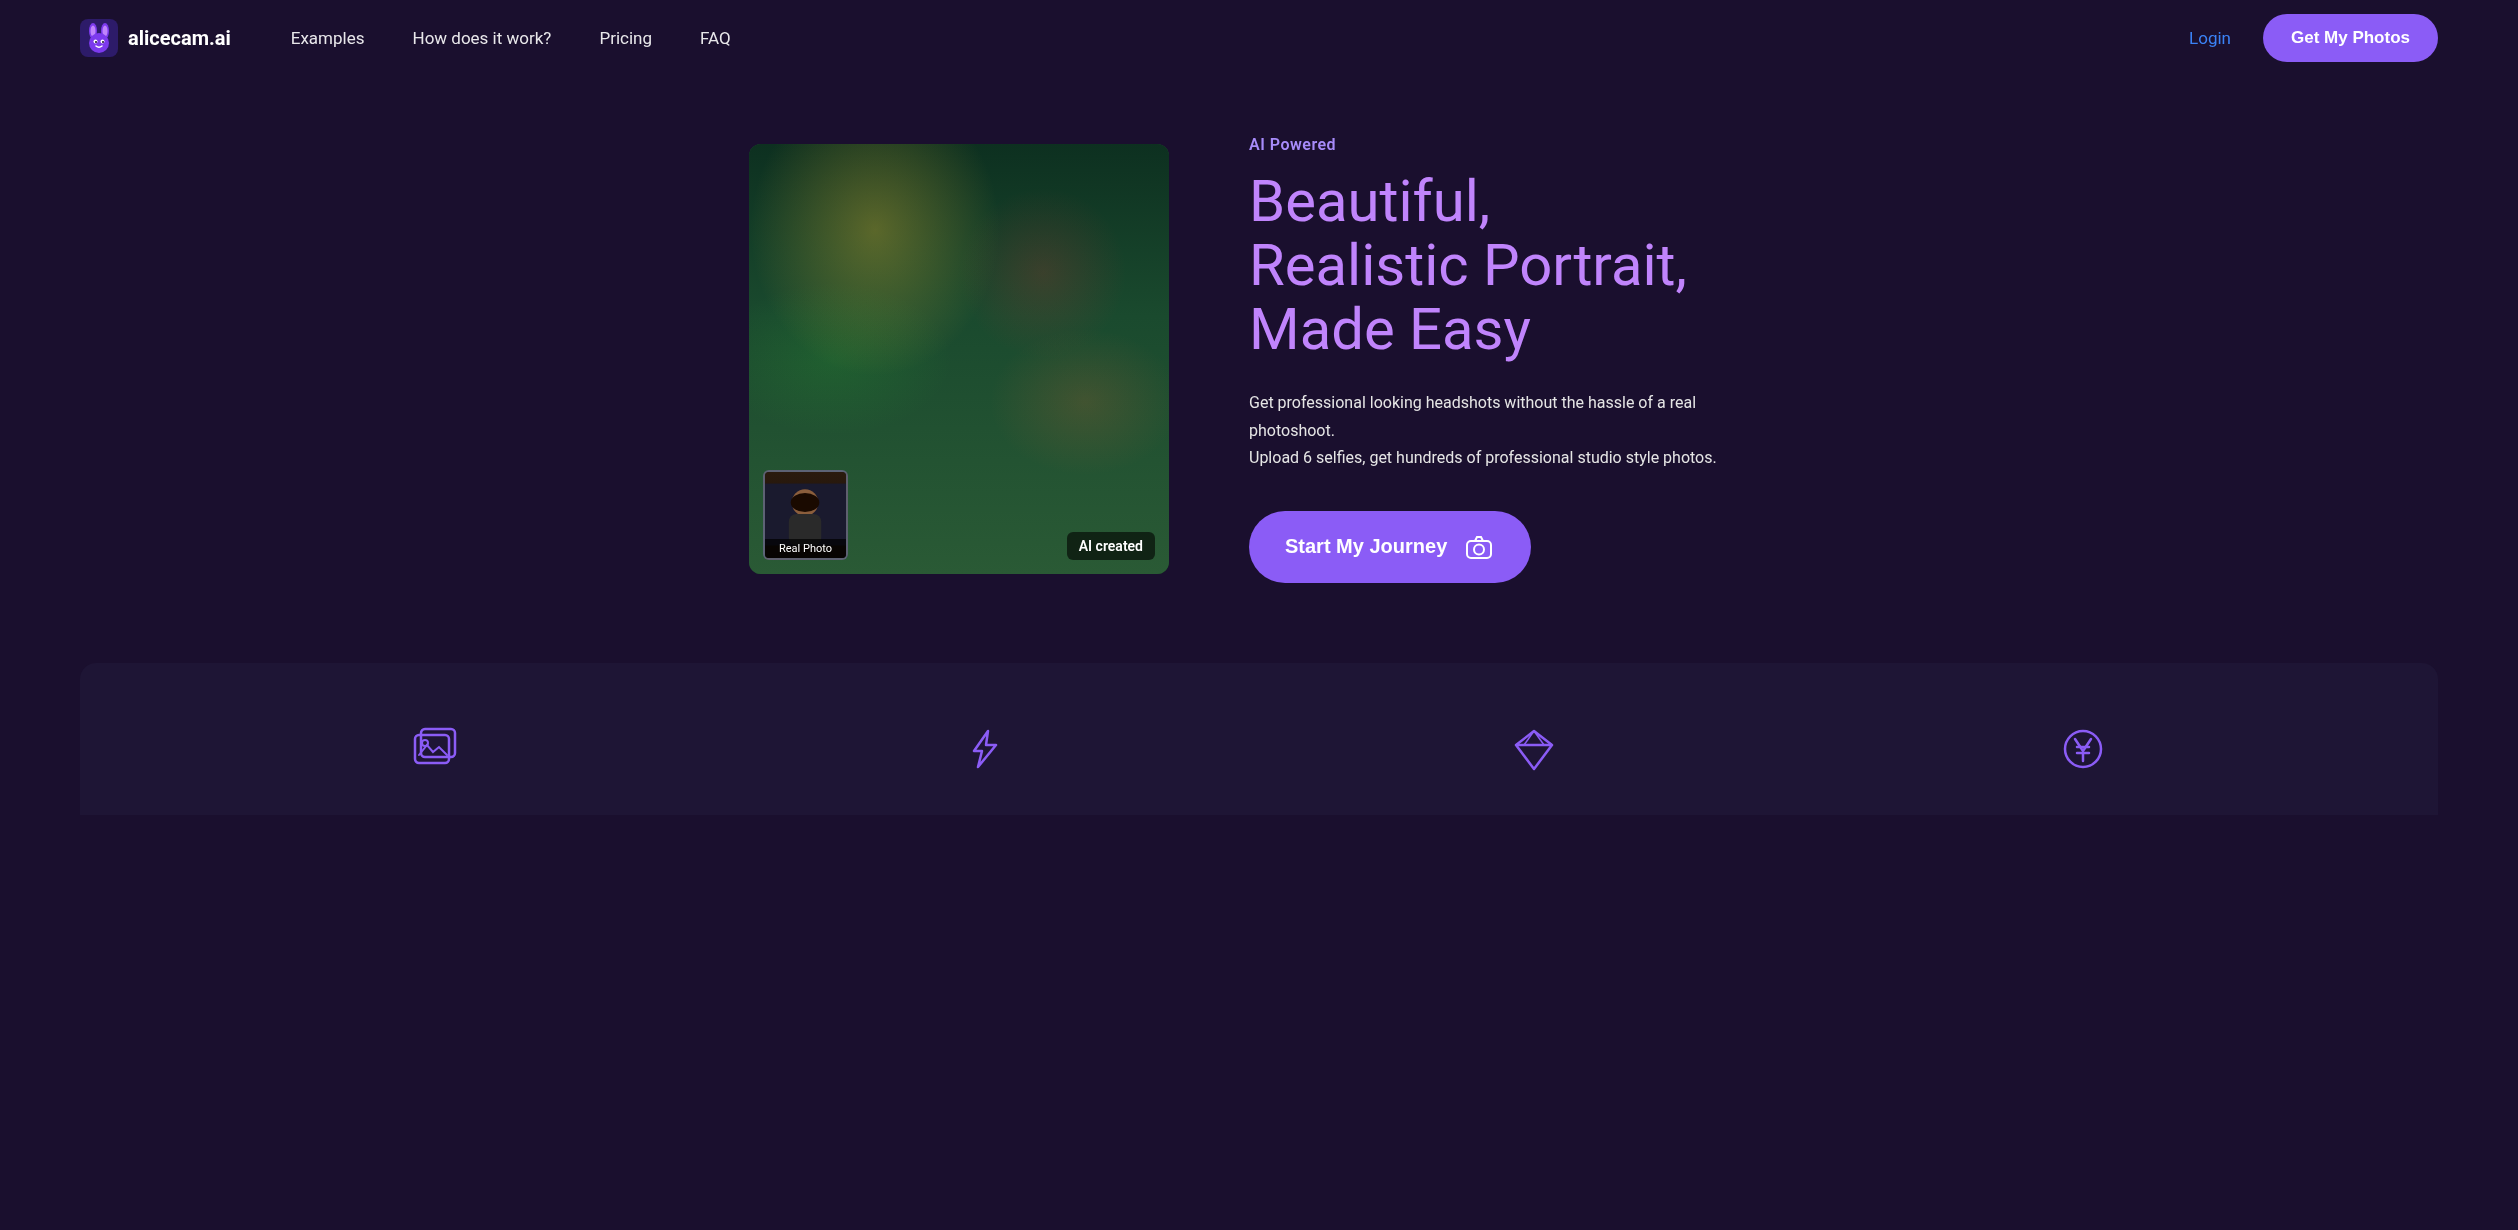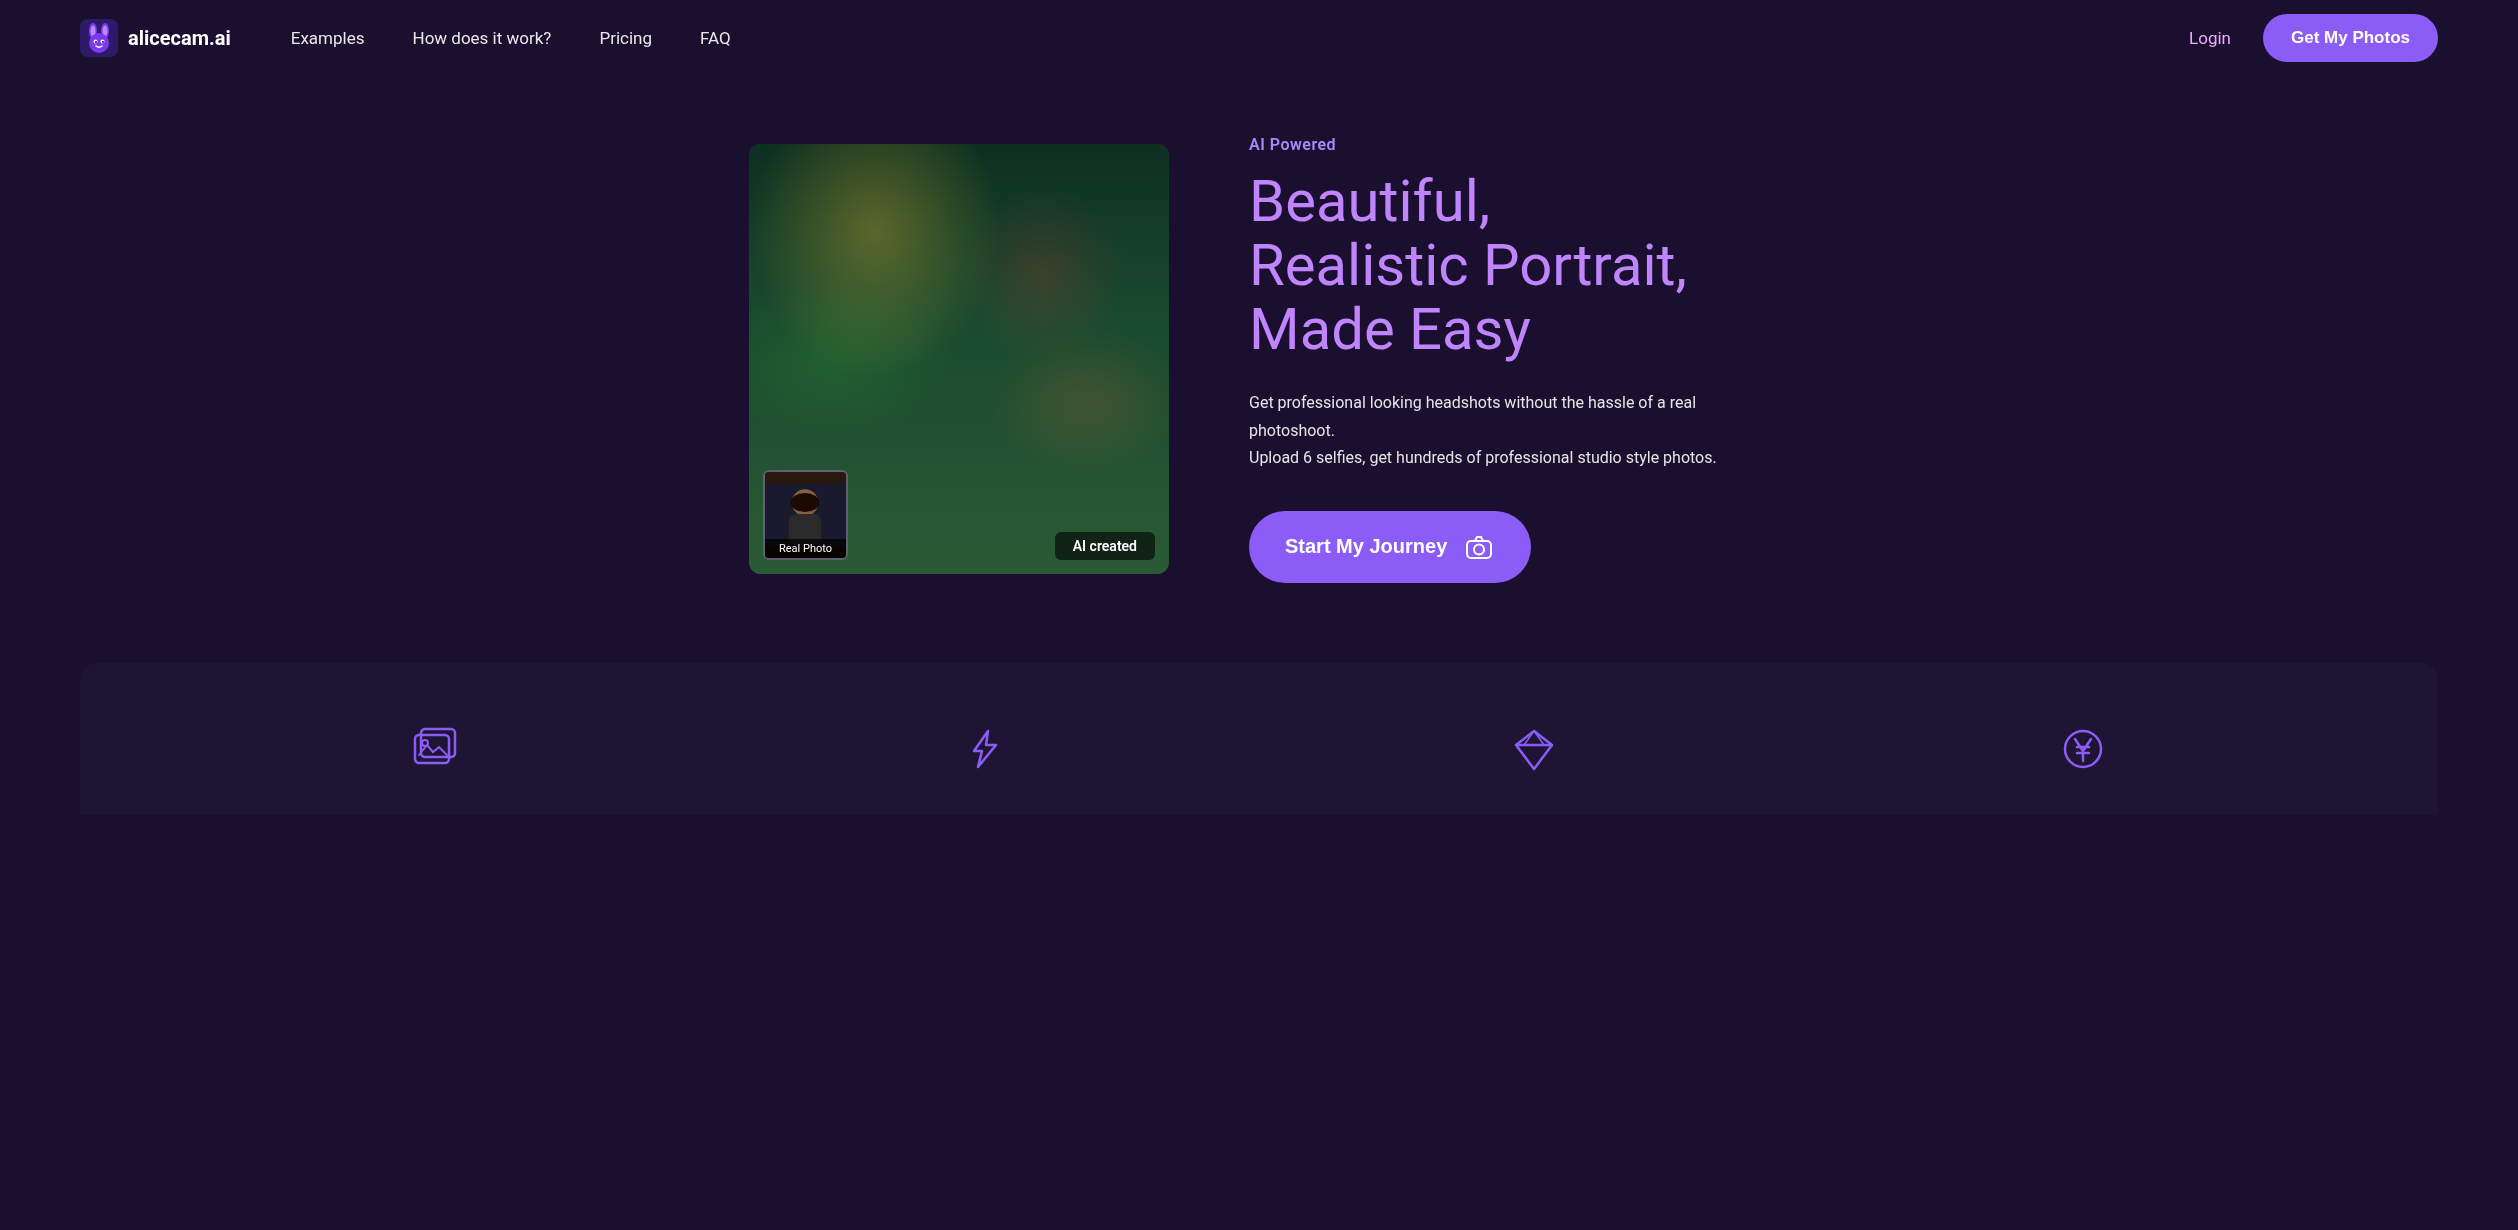--- a/index.html
+++ b/index.html
@@ -57,21 +57,21 @@
     }
 
     .nav-right {
       display: flex;
       align-items: center;
       gap: 32px;
     }
 
     .nav-login {
       font-size: 17px;
-      color: #f0abfc;
+      color: #3b82f6;
       cursor: pointer;
     }
 
     .nav-cta {
       background: #8b5cf6;
       color: #ffffff;
       border: none;
       padding: 14px 28px;
       border-radius: 50px;
       font-size: 17px;
@@ -120,21 +120,21 @@
     }
 
     .ai-created-badge {
       position: absolute;
       bottom: 14px;
       right: 14px;
       background: rgba(0,0,0,0.6);
       color: #ffffff;
       font-size: 14px;
       font-weight: 600;
-      padding: 6px 18px;
+      padding: 6px 12px;
       border-radius: 6px;
     }
 
     .real-photo-thumb {
       position: absolute;
       bottom: 14px;
       left: 14px;
       width: 85px;
       height: 90px;
       border-radius: 6px;

